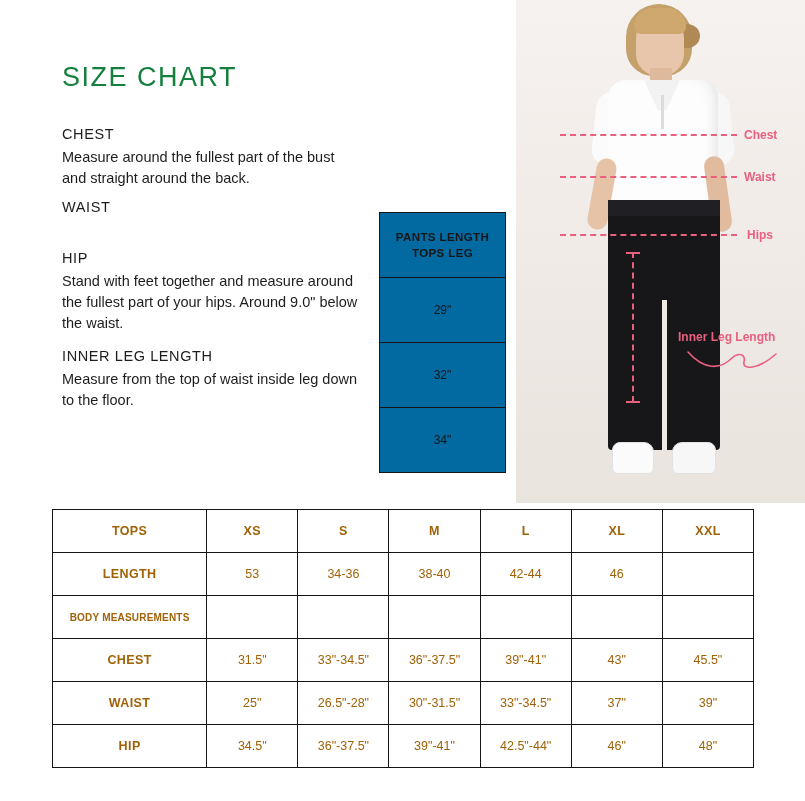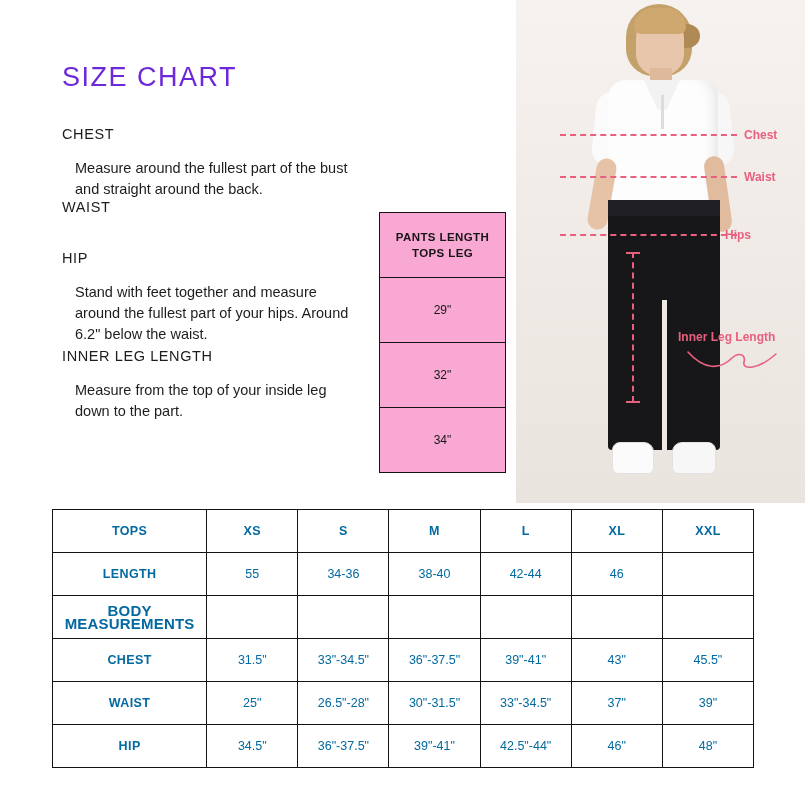--- a/index.html
+++ b/index.html
@@ -199,52 +199,52 @@
     top: 348px;
   }
 
   
   .title {
     position: absolute;
     left: 62px;
     top: 62px;
     font-size: 27px;
     letter-spacing: 1.5px;
-    color: #6d28d9;
+    color: #15803d;
     font-weight: normal;
   }
   .txt-block {
     position: absolute;
     left: 62px;
     width: 300px;
     font-size: 14.5px;
     line-height: 21px;
     color: #1d1d1d;
   }
   .txt-head {
     letter-spacing: 0.6px;
     margin-bottom: 2px;
   }
   .txt-body {
-    margin: 13px;
+    margin: 0;
   }
   #blk-chest { top: 124px; }
   #blk-waist { top: 197px; }
   #blk-hip   { top: 248px; }
   #blk-inner { top: 346px; }
 
   
   .pants-table {
     position: absolute;
     left: 379px;
     top: 212px;
     width: 127px;
     border: 1px solid #141414;
     border-collapse: collapse;
-    background: #f9a8d4;
+    background: #0369a1;
   }
   .pants-table td {
     border: 1px solid #141414;
     text-align: center;
     font-size: 12px;
     color: #161616;
     height: 62px;
     vertical-align: middle;
   }
   .pants-table td.head {
@@ -260,31 +260,31 @@
     left: 52px;
     top: 509px;
     width: 702px;
     border-collapse: collapse;
     background: #ffffff;
   }
   .size-table td {
     border: 1px solid #141414;
     text-align: center;
     font-size: 12.5px;
-    color: #0369a1;
+    color: #a16207;
     height: 40px;
     vertical-align: middle;
   }
   .size-table td.rowhead {
     font-weight: bold;
     letter-spacing: 0.4px;
   }
   .size-table td.small {
     font-weight: bold;
-    font-size: 15px;
+    font-size: 10px;
     line-height: 13px;
     letter-spacing: 0.2px;
   }
   .size-table td.colhead {
     font-weight: bold;
     letter-spacing: 0.4px;
   }
   .size-table col.c0 { width: 154px; }
   .size-table col.cx { width: 91px; }
 </style>
@@ -314,21 +314,21 @@
     <div class="m-shoeR"></div>
   </div>
 
   <div class="meas-line" style="left:560px; top:134px; width:177px;"></div>
   <div class="meas-label" style="left:744px; top:128px;">Chest</div>
 
   <div class="meas-line" style="left:560px; top:176px; width:177px;"></div>
   <div class="meas-label" style="left:744px; top:170px;">Waist</div>
 
   <div class="meas-line" style="left:560px; top:234px; width:177px;"></div>
-  <div class="meas-label" style="left:725px; top:228px;">Hips</div>
+  <div class="meas-label" style="left:747px; top:228px;">Hips</div>
 
   <div class="inner-leg-dash"></div>
   <div class="inner-leg-tick-top"></div>
   <div class="inner-leg-tick-bottom"></div>
   <div class="meas-label" style="left:678px; top:330px;">Inner Leg Length</div>
   <svg class="squiggle" width="92" height="26" viewBox="0 0 92 26">
     <path d="M2 4 C 18 22, 34 22, 46 10 C 52 4, 60 6, 58 14 C 56 22, 72 22, 90 6" fill="none" stroke="#e9607f" stroke-width="1.6" stroke-linecap="round"></path>
   </svg>
 
   <div class="title">SIZE CHART</div>
@@ -337,26 +337,26 @@
     <div class="txt-head">CHEST</div>
     <p class="txt-body">Measure around the fullest part of the bust and straight around the back.</p>
   </div>
 
   <div class="txt-block" id="blk-waist">
     <div class="txt-head">WAIST</div>
   </div>
 
   <div class="txt-block" id="blk-hip">
     <div class="txt-head">HIP</div>
-    <p class="txt-body">Stand with feet together and measure around the fullest part of your hips. Around 6.2" below the waist.</p>
+    <p class="txt-body">Stand with feet together and measure around the fullest part of your hips. Around 9.0" below the waist.</p>
   </div>
 
   <div class="txt-block" id="blk-inner">
     <div class="txt-head">INNER LEG LENGTH</div>
-    <p class="txt-body">Measure from the top of your inside leg down to the part.</p>
+    <p class="txt-body">Measure from the top of waist inside leg down to the floor.</p>
   </div>
 
   <table class="pants-table">
     <tbody>
       <tr>
         <td class="head">
           <span>PANTS LENGTH</span><br>
           <span>TOPS LEG</span>
         </td>
       </tr>
@@ -389,21 +389,21 @@
         <td class="colhead">S</td>
         <td class="colhead">M</td>
         <td class="colhead">L</td>
         <td class="colhead">XL</td>
         <td class="colhead">XXL</td>
       </tr>
 
 
       <tr>
         <td class="rowhead">LENGTH</td>
-        <td>55</td>
+        <td>53</td>
         <td>34-36</td>
         <td>38-40</td>
         <td>42-44</td>
         <td>46</td>
         <td></td>
       </tr>
 
       <tr>
         <td class="small">BODY MEASUREMENTS</td>
         <td></td>

